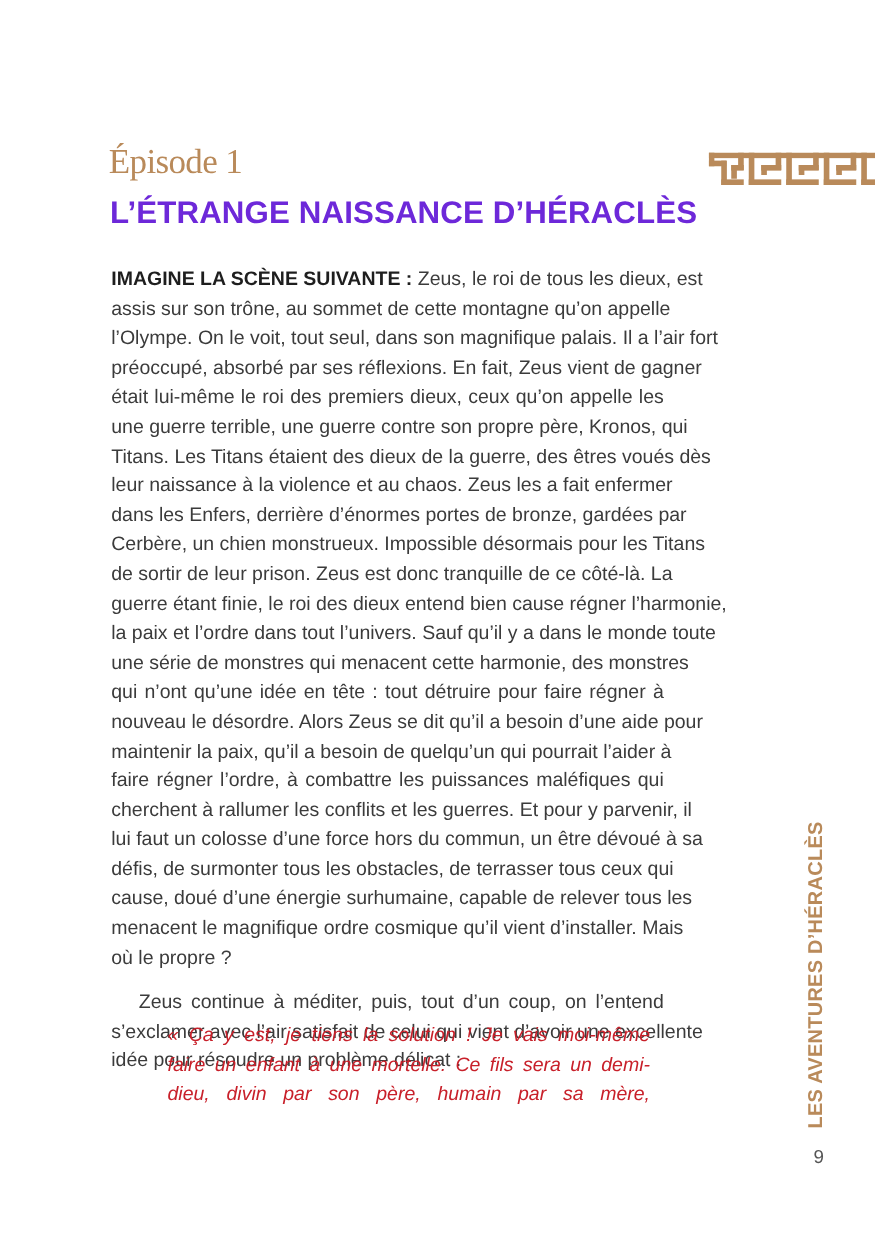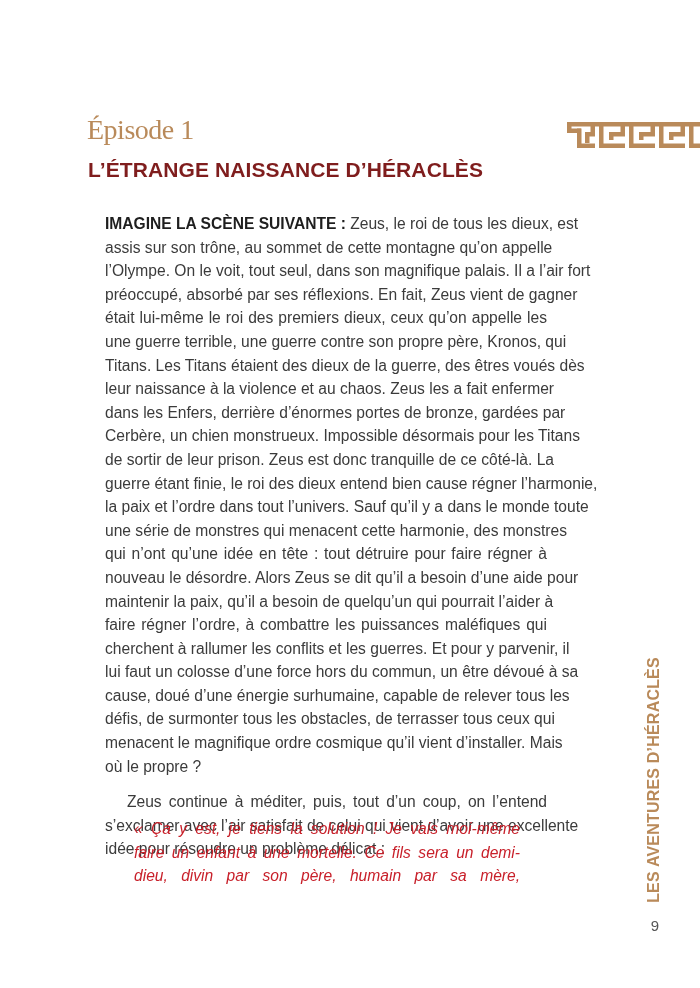--- a/index.html
+++ b/index.html
@@ -29,42 +29,41 @@
     color: #b98a5a;
     letter-spacing: -0.5px;
     white-space: nowrap;
   }
   .chapter-title {
     position: absolute;
     left: 88px;
     top: 155px;
     font-family: "Liberation Sans", "DejaVu Sans", sans-serif;
     font-weight: bold;
-    font-size: 21px;
+    font-size: 25px;
     line-height: 30px;
-    color: #7f1d1d;
+    color: #6d28d9;
     letter-spacing: 0.1px;
     white-space: nowrap;
   }
   .greek-key {
     position: absolute;
     left: 567px;
     top: 122px;
     width: 133px;
     height: 26px;
   }
   .body-text {
     position: absolute;
     left: 89px;
     top: 212px;
     width: 442px;
     font-size: 15.6px;
     line-height: 23.6px;
     color: #3b3b3b;
-    margin-left: 16px;
   }
   .line {
     display: block;
     text-align: justify;
     text-align-last: justify;
     white-space: nowrap;
     height: 23.6px;
   }
   .line.last {
     text-align-last: left;
@@ -180,22 +179,22 @@
     <div class="line">de sortir de leur prison. Zeus est donc tranquille de ce côté-là. La</div>
     <div class="line">guerre étant finie, le roi des dieux entend bien cause régner l’harmonie,</div>
     <div class="line">la paix et l’ordre dans tout l’univers. Sauf qu’il y a dans le monde toute</div>
     <div class="line">une série de monstres qui menacent cette harmonie, des monstres</div>
     <div class="line">qui n’ont qu’une idée en tête : tout détruire pour faire régner à</div>
     <div class="line">nouveau le désordre. Alors Zeus se dit qu’il a besoin d’une aide pour</div>
     <div class="line">maintenir la paix, qu’il a besoin de quelqu’un qui pourrait l’aider à</div>
     <div class="line">faire régner l’ordre, à combattre les puissances maléfiques qui</div>
     <div class="line">cherchent à rallumer les conflits et les guerres. Et pour y parvenir, il</div>
     <div class="line">lui faut un colosse d’une force hors du commun, un être dévoué à sa</div>
+    <div class="line">défis, de surmonter tous les obstacles, de terrasser tous ceux qui</div>
     <div class="line">cause, doué d’une énergie surhumaine, capable de relever tous les</div>
-    <div class="line">défis, de surmonter tous les obstacles, de terrasser tous ceux qui</div>
     <div class="line">menacent le magnifique ordre cosmique qu’il vient d’installer. Mais</div>
     <div class="line last">où le propre ?</div>
 
     <div class="para-gap"></div>
 
     <div class="line indent">Zeus continue à méditer, puis, tout d’un coup, on l’entend</div>
     <div class="line">s’exclamer avec l’air satisfait de celui qui vient d’avoir une excellente</div>
     <div class="line last">idée pour résoudre un problème délicat :</div>
   </div>
 

